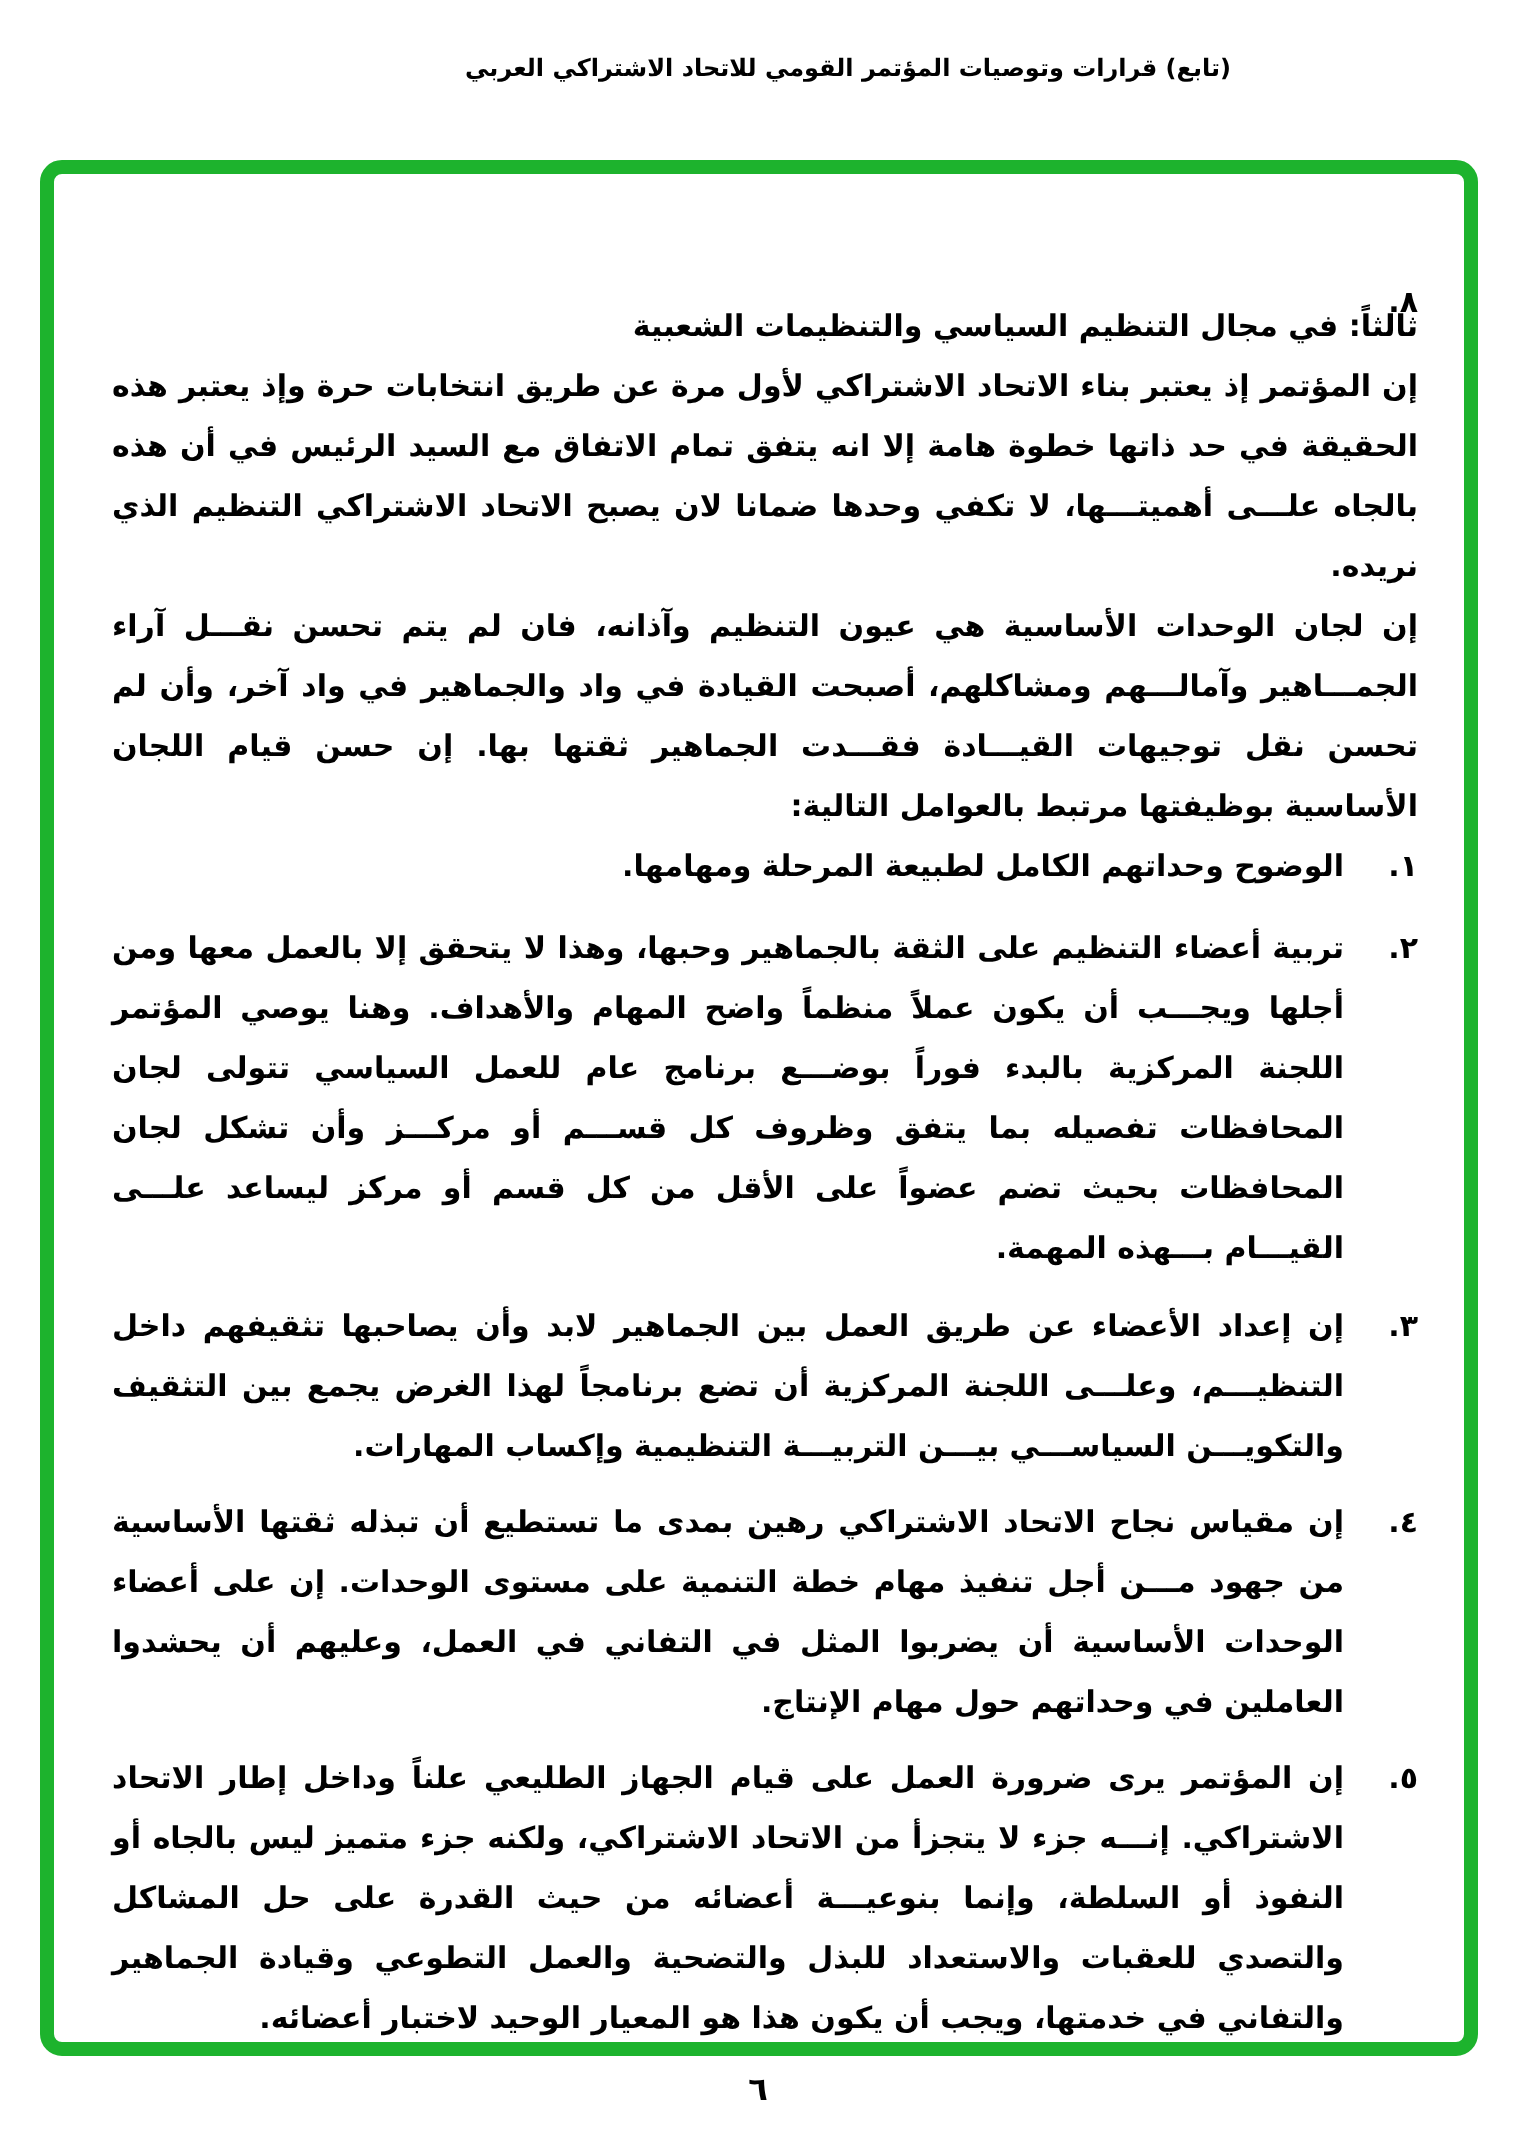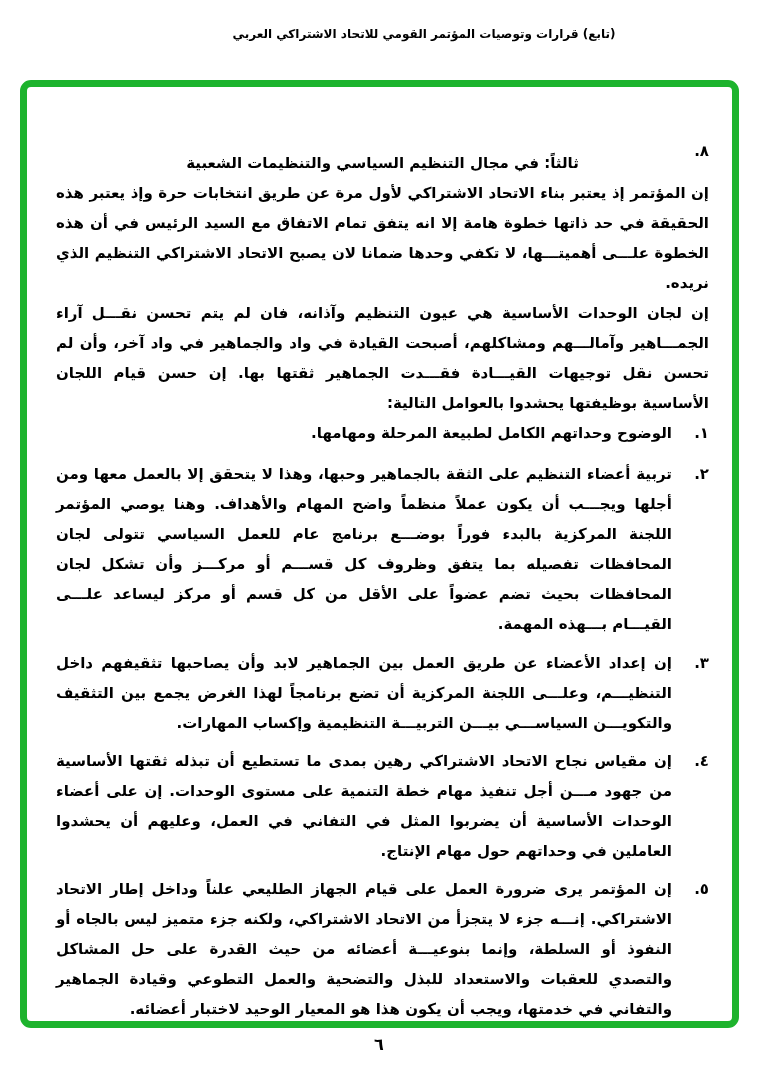--- a/index.html
+++ b/index.html
@@ -53,21 +53,21 @@
   .num-item {
     position: relative;
     padding-right: 37px;
   }
   .num-item .num {
     position: absolute;
     right: 0;
     top: 0;
   }
   .intro-item   { margin-bottom: 12px; }
-  .section-heading { margin-bottom: 0; text-align: center; }
+  .section-heading { margin-bottom: 0; text-align: right; }
   .para-1 { margin-bottom: 3px; }
   .para-2 { margin-bottom: 8px; }
   .item-1 { margin-bottom: 11px; }
   .item-2 { margin-bottom: 9px; }
   .item-3 { margin-bottom: 8px; }
   .item-4 { margin-bottom: 8px; }
   .item-5 { margin-bottom: 0; }
   .page-number {
     position: absolute;
     top: 1035px;
@@ -86,23 +86,23 @@
 
 <div class="frame" style="border-color: rgb(29, 179, 45);">
   <div class="content">
 
     <div class="num-item intro-item">
       <span class="num">٨.</span>
     </div>
 
     <p class="section-heading">ثالثاً: في مجال التنظيم السياسي والتنظيمات الشعبية</p>
 
-    <p class="para-1">إن المؤتمر إذ يعتبر بناء الاتحاد الاشتراكي لأول مرة عن طريق انتخابات حرة وإذ يعتبر هذه الحقيقة في حد ذاتها خطوة هامة إلا انه يتفق تمام الاتفاق مع السيد الرئيس في أن هذه الخطوة علـــى أهميتـــها، لا تكفي وحدها ضمانا لان يصبح الاتحاد الاشتراكي التنظيم الذي نريده.</p>
+    <p class="para-1">إن المؤتمر إذ يعتبر بناء الاتحاد الاشتراكي لأول مرة عن طريق انتخابات حرة وإذ يعتبر هذه الحقيقة في حد ذاتها خطوة هامة إلا انه يتفق تمام الاتفاق مع السيد الرئيس في أن هذه بالجاه علـــى أهميتـــها، لا تكفي وحدها ضمانا لان يصبح الاتحاد الاشتراكي التنظيم الذي نريده.</p>
 
-    <p class="para-2">إن لجان الوحدات الأساسية هي عيون التنظيم وآذانه، فان لم يتم تحسن نقـــل آراء الجمـــاهير وآمالـــهم ومشاكلهم، أصبحت القيادة في واد والجماهير في واد آخر، وأن لم تحسن نقل توجيهات القيـــادة فقـــدت الجماهير ثقتها بها. إن حسن قيام اللجان الأساسية بوظيفتها يحشدوا بالعوامل التالية:</p>
+    <p class="para-2">إن لجان الوحدات الأساسية هي عيون التنظيم وآذانه، فان لم يتم تحسن نقـــل آراء الجمـــاهير وآمالـــهم ومشاكلهم، أصبحت القيادة في واد والجماهير في واد آخر، وأن لم تحسن نقل توجيهات القيـــادة فقـــدت الجماهير ثقتها بها. إن حسن قيام اللجان الأساسية بوظيفتها مرتبط بالعوامل التالية:</p>
 
     <div class="num-item item-1">
       <span class="num">١.</span>
       <span>الوضوح وحداتهم الكامل لطبيعة المرحلة ومهامها.</span>
     </div>
 
     <div class="num-item item-2">
       <span class="num">٢.</span>
       <span>تربية أعضاء التنظيم على الثقة بالجماهير وحبها، وهذا لا يتحقق إلا بالعمل معها ومن أجلها ويجـــب أن يكون عملاً منظماً واضح المهام والأهداف. وهنا يوصي المؤتمر اللجنة المركزية بالبدء فوراً بوضـــع برنامج عام للعمل السياسي تتولى لجان المحافظات تفصيله بما يتفق وظروف كل قســـم أو مركـــز وأن تشكل لجان المحافظات بحيث تضم عضواً على الأقل من كل قسم أو مركز ليساعد علـــى القيـــام بـــهذه المهمة.</span>
     </div>

